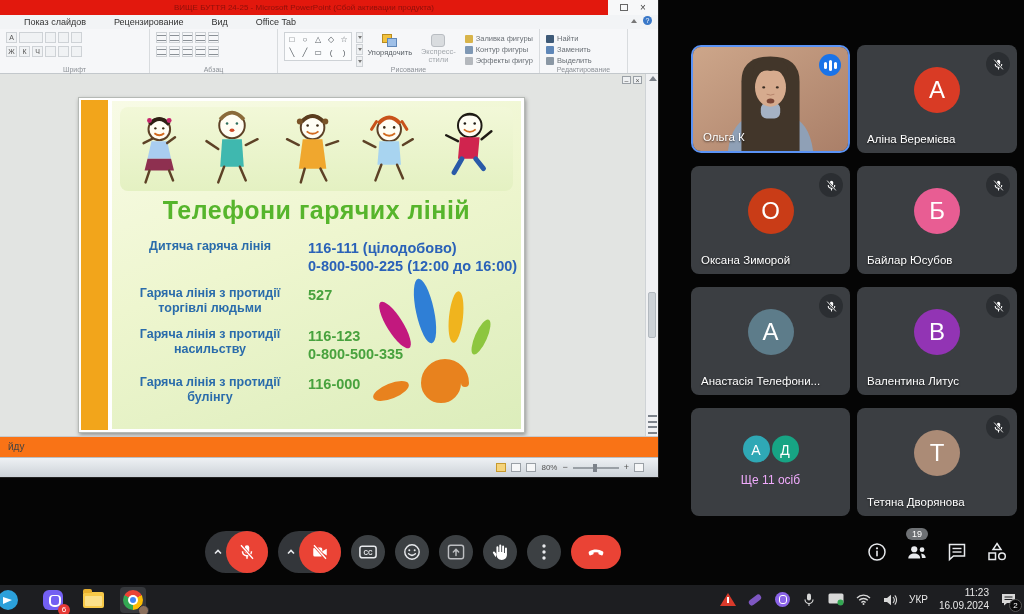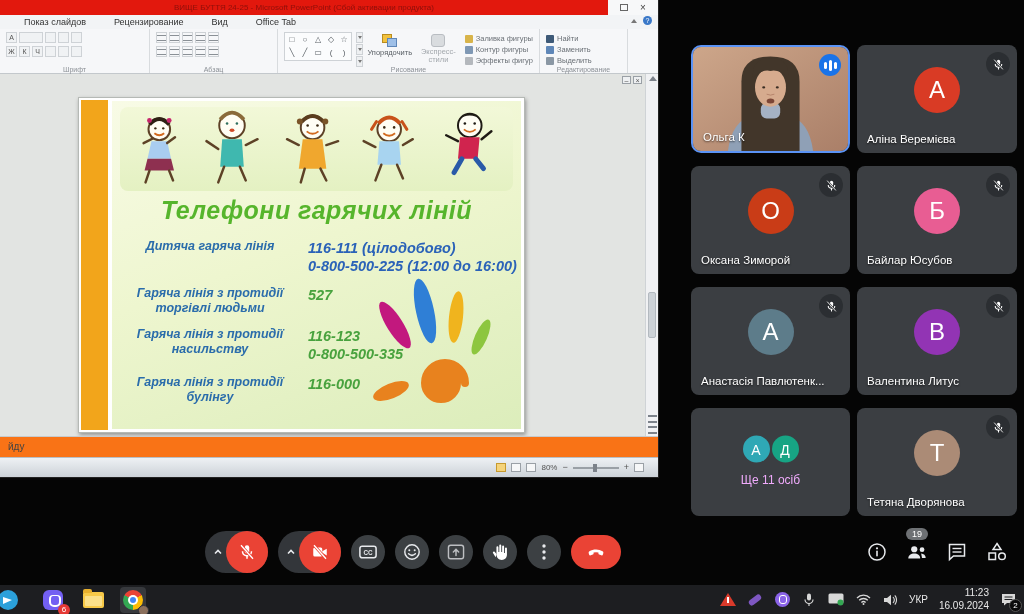--- a/index.html
+++ b/index.html
@@ -37,21 +37,21 @@
   .arrange-ic i:nth-child(2){ left:5px; top:4px; background:#9fc0e8; border:1px solid #5f87b8; }
   .cube-ic { width:14px; height:13px; background:#d9dcdf; border-radius:3px; border:1px solid #b9bdc2; }
   .rb-smalls { display:flex; flex-direction:column; gap:2px; padding-top:2px; }
   .rb-small { display:flex; align-items:center; gap:3px; font-size:7.5px; color:#6a7076; white-space:nowrap; }
   .rb-small .dot-ic { width:8px; height:8px; border-radius:1px; }
   .rb-edit { display:flex; flex-direction:column; gap:2px; padding-top:2px; }
   .scroll-col { width:9px; display:flex; flex-direction:column; gap:1px; }
   .scroll-col b { height:11px; border:1px solid #ced2d6; background:#eef0f2; display:grid; place-items:center; }
   .scroll-col b::after { content:""; width:0; height:0; border-left:2px solid transparent; border-right:2px solid transparent; border-top:3px solid #777; }
 
-  .pp-canvas { position:absolute; left:0; top:74px; width:658px; height:362px; background:#e2e4e2;font-style:italic; }
+  .pp-canvas { position:absolute; left:0; top:74px; width:658px; height:362px; background:#e2e4e2; }
   .canvas-minis { position:absolute; right:16px; top:2px; display:flex; gap:2px; }
   .canvas-minis .m { width:9px; height:8px; border:1px solid #9aa0a6; background:#eef0f2; font-size:7px; color:#555; display:grid; place-items:center; line-height:1; }
 
   
   .slide-card { position:absolute; left:78px; top:23px; width:447px; height:336px; background:#fff; border:1px solid #b5b9b5; box-shadow:1px 2px 4px rgba(0,0,0,.35); }
   .slide-band { position:absolute; left:2px; top:2px; bottom:2px; width:27px; background:#f2a51b; }
   .slide-content { position:absolute; left:33px; top:3px; right:3px; bottom:3px; background:linear-gradient(160deg,#f8fbe6 0%, #eef6cf 45%, #dcedbb 100%); overflow:hidden; }
   .kids-box { margin:6px 8px 0; height:84px; border-radius:8px; background:linear-gradient(180deg,#f2f8d8,#e4f1c2); }
   .slide-title { margin-top:5px; text-align:center; font-size:25px; font-weight:bold; color:#56b52c; letter-spacing:.5px; }
   .hotlines { margin:14px 0 0 14px; }
@@ -509,21 +509,21 @@
     <div class="tile">
       <div class="mute-badge">
         <svg width="13" height="13" viewBox="0 0 24 24">
             <path fill="#fff" d="M12 14a3 3 0 0 0 3-3V6a3 3 0 0 0-6 0v5a3 3 0 0 0 3 3z"></path>
             <path fill="#fff" d="M17 11a5 5 0 0 1-10 0H5a7 7 0 0 0 6 6.9V21h2v-3.1A7 7 0 0 0 19 11h-2z"></path>
             <line x1="4" y1="3" x2="20" y2="21" stroke="#2b2e31" stroke-width="3.4"></line>
             <line x1="4" y1="3" x2="20" y2="21" stroke="#fff" stroke-width="1.6"></line>
           </svg>
       </div>
       <div class="avatar" style="background: rgb(93, 124, 138);">А</div>
-      <div class="tile-name">Анастасія Павлютенк...</div>
+      <div class="tile-name">Анастасія Телефони...</div>
     </div>
 
     <div class="tile">
       <div class="mute-badge">
         <svg width="13" height="13" viewBox="0 0 24 24">
             <path fill="#fff" d="M12 14a3 3 0 0 0 3-3V6a3 3 0 0 0-6 0v5a3 3 0 0 0 3 3z"></path>
             <path fill="#fff" d="M17 11a5 5 0 0 1-10 0H5a7 7 0 0 0 6 6.9V21h2v-3.1A7 7 0 0 0 19 11h-2z"></path>
             <line x1="4" y1="3" x2="20" y2="21" stroke="#2b2e31" stroke-width="3.4"></line>
             <line x1="4" y1="3" x2="20" y2="21" stroke="#fff" stroke-width="1.6"></line>
           </svg>

